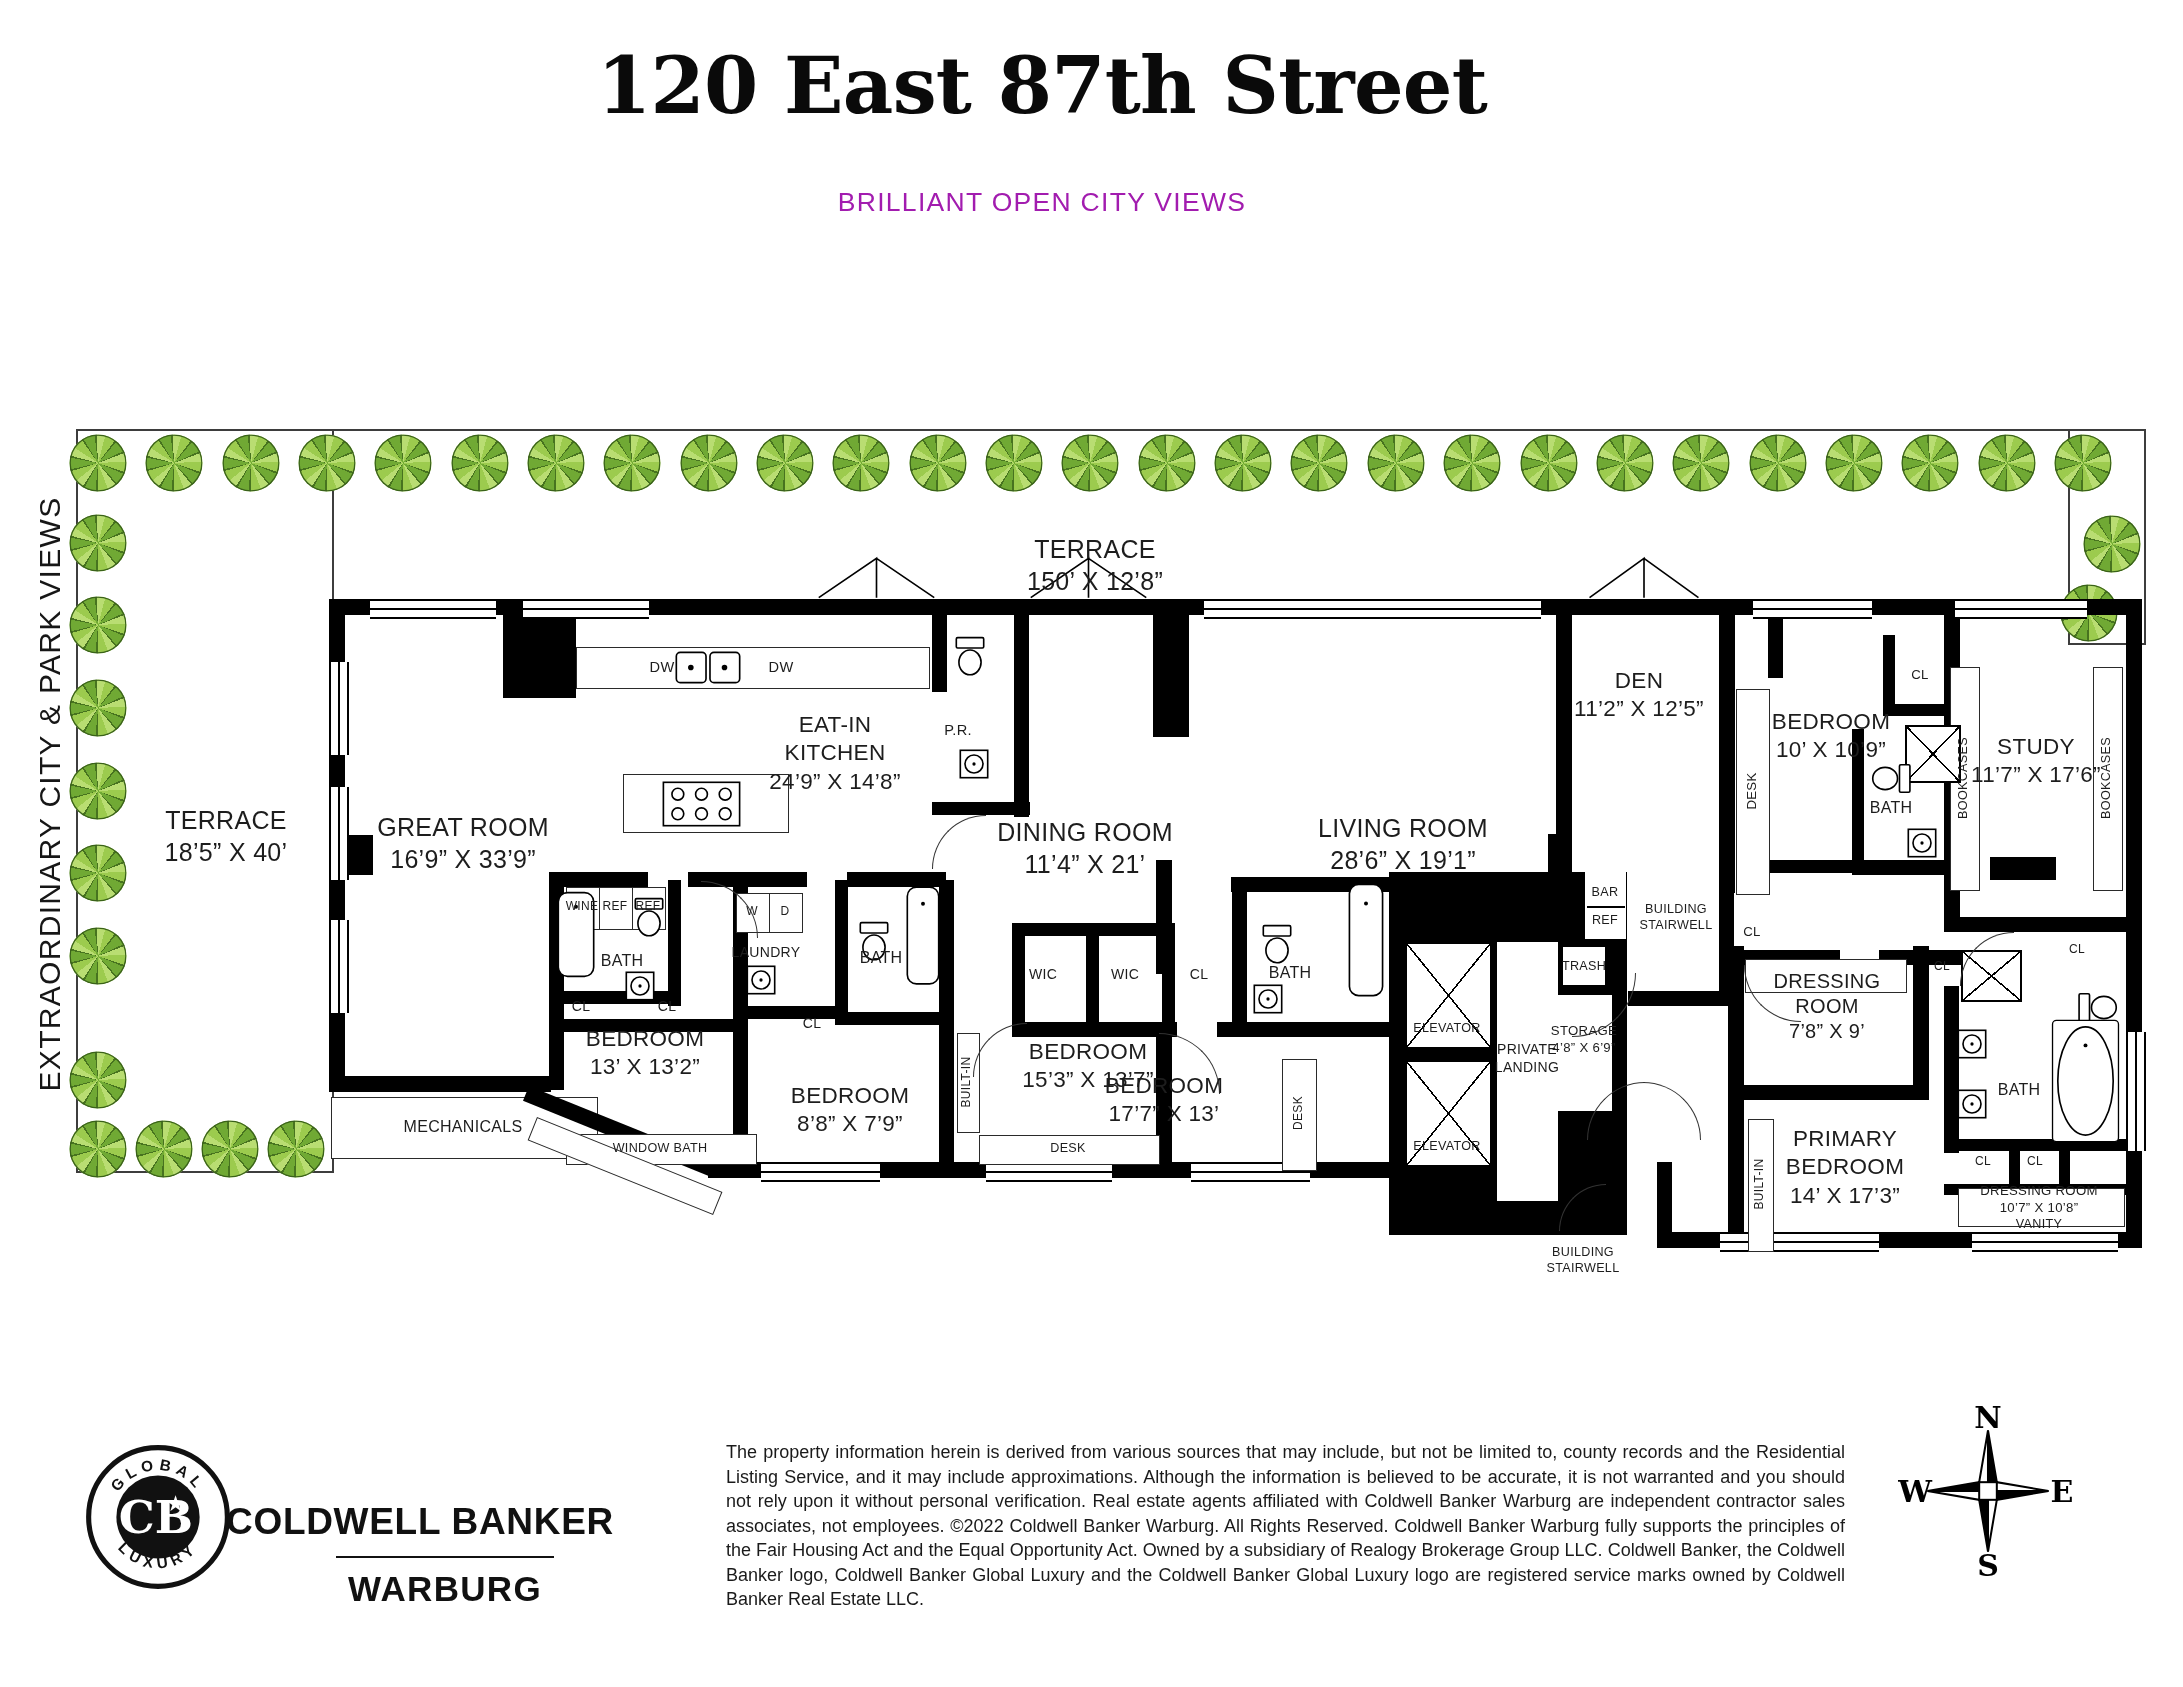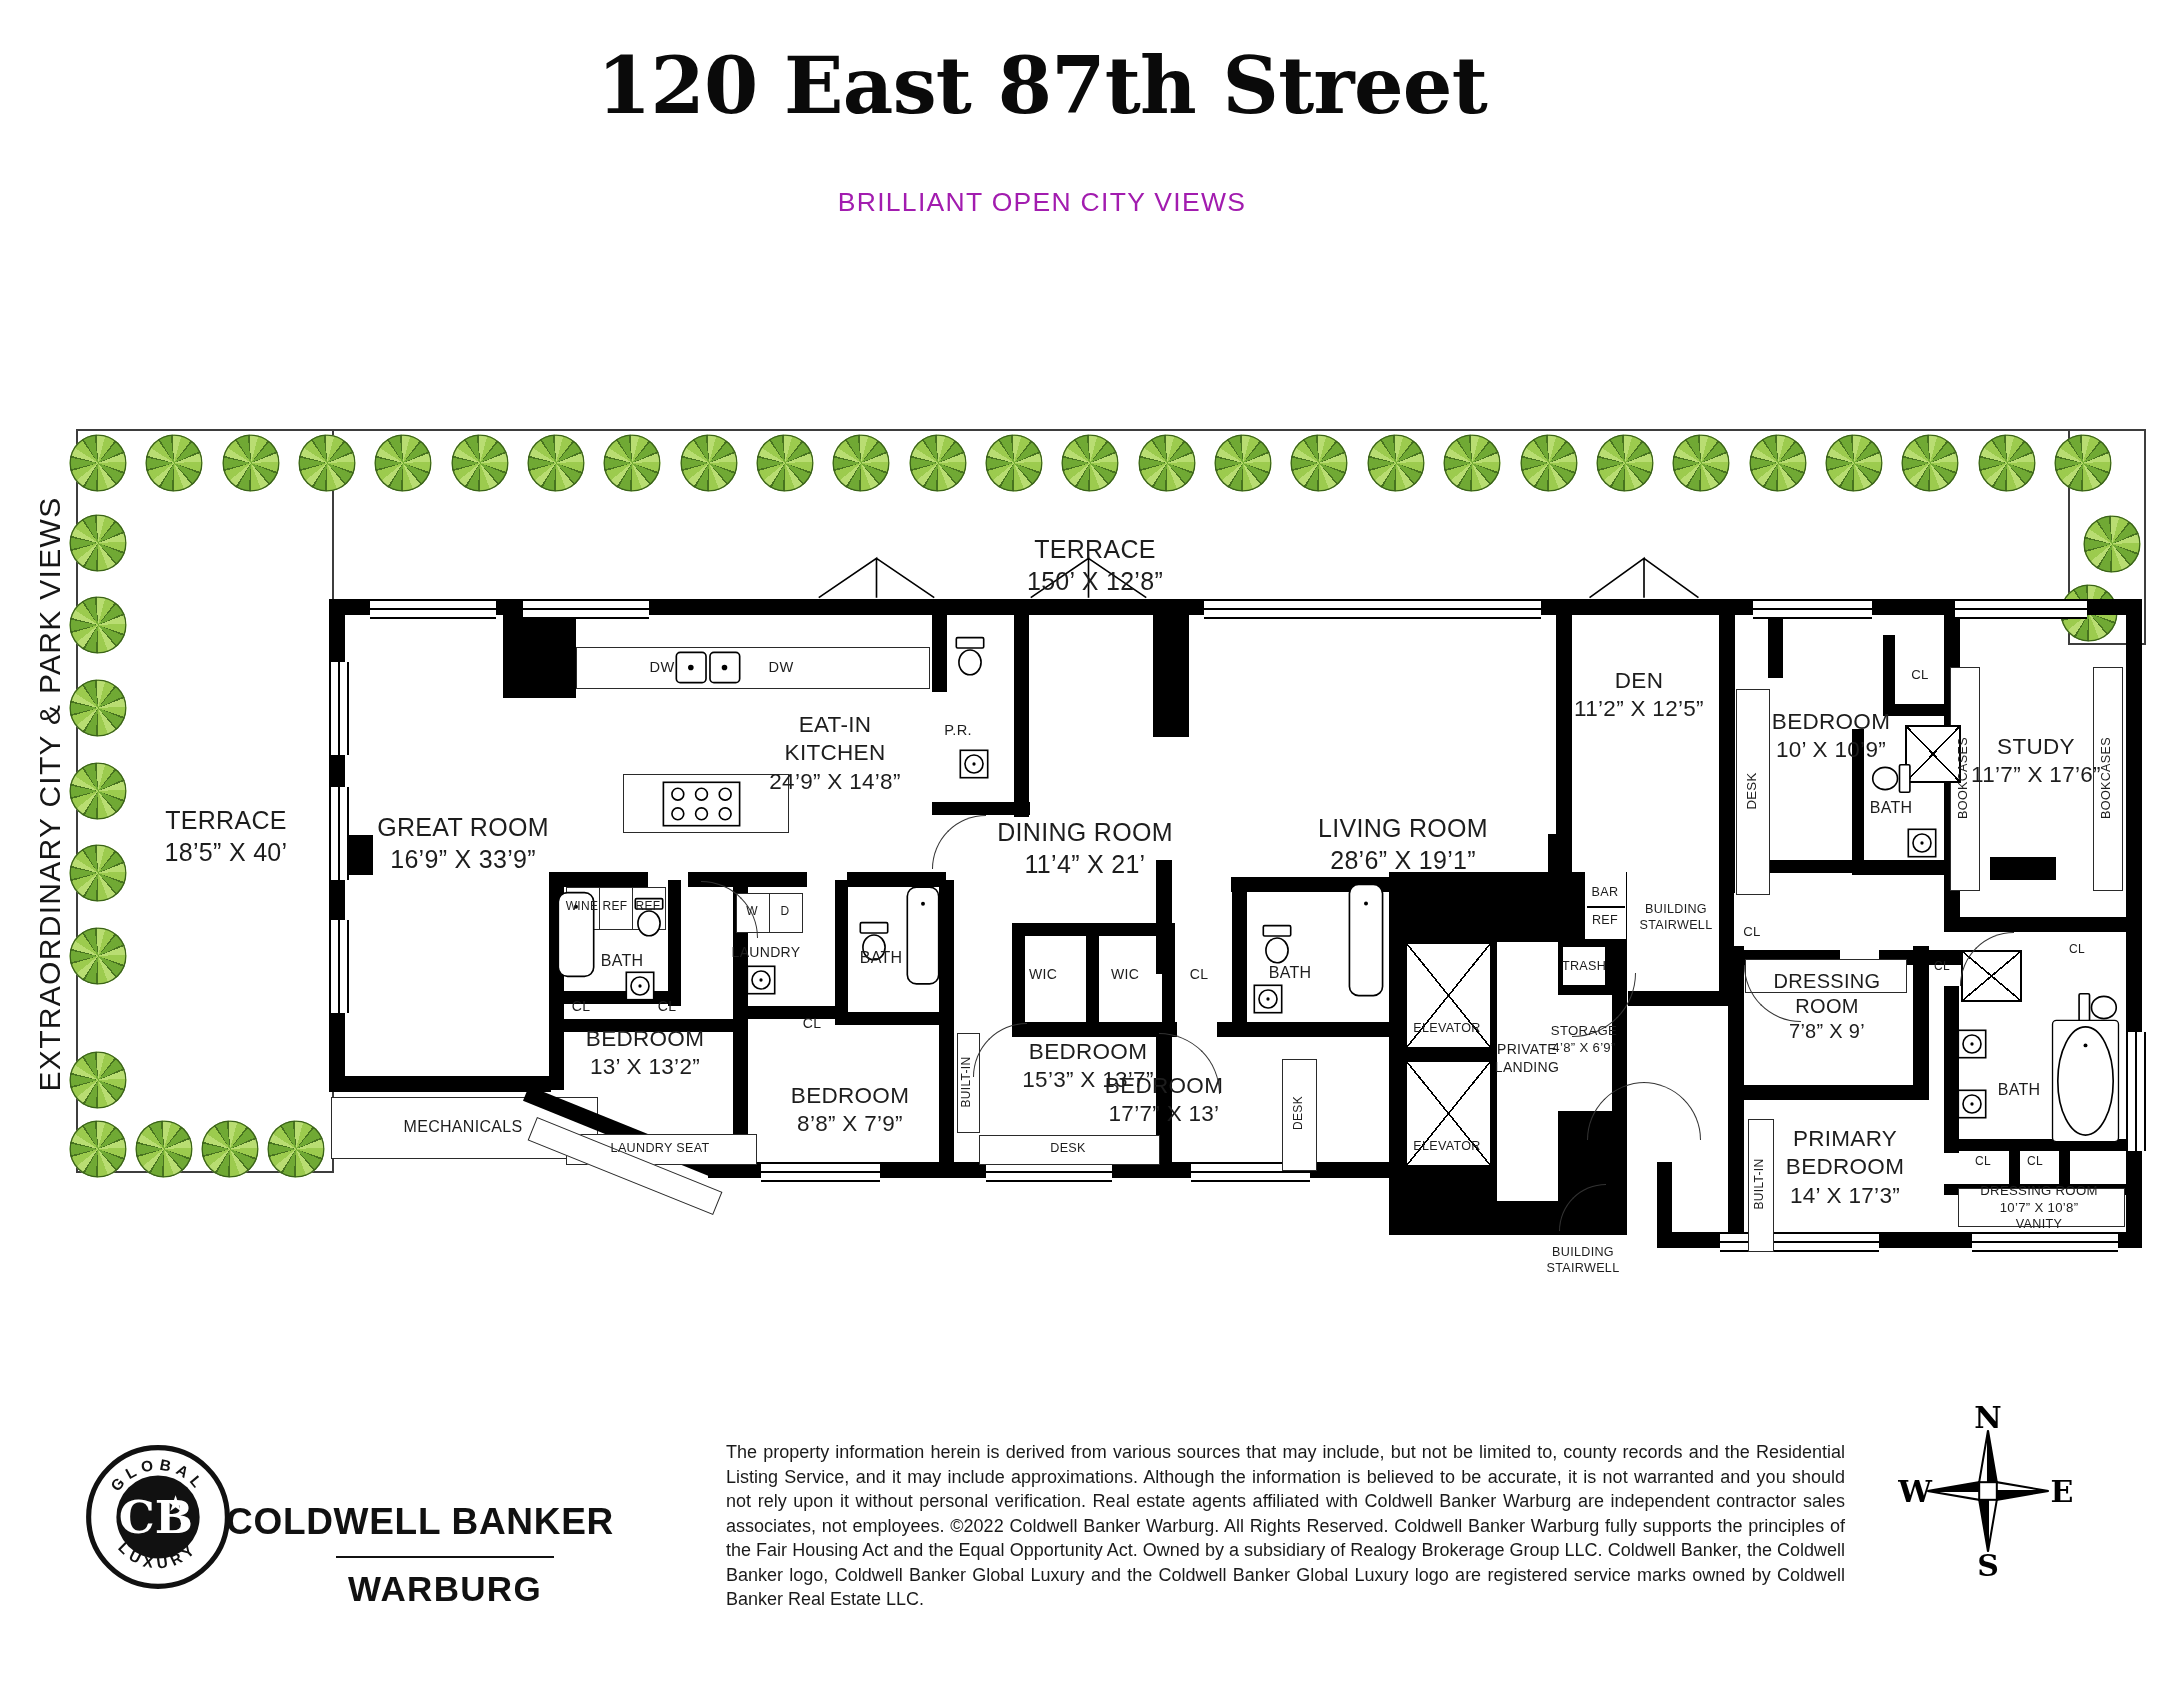--- a/index.html
+++ b/index.html
@@ -369,21 +369,21 @@
       <div class="plan-label rot" style="left: 967px; top: 1082px; font-size: 12px;">BUILT-IN</div>
       <div class="plan-label" style="left: 1088px; top: 1066px; font-size: 22.5px;">BEDROOM
 15’3” X 13’7”</div>
       <div class="plan-label" style="left: 1043px; top: 975px; font-size: 14px;">WIC</div>
       <div class="plan-label" style="left: 1125px; top: 975px; font-size: 14px;">WIC</div>
       <div class="plan-label" style="left: 1199px; top: 975px; font-size: 14px;">CL</div>
       <div class="plan-label" style="left: 1290px; top: 973px; font-size: 16px;">BATH</div>
       <div class="plan-label" style="left: 1164px; top: 1100px; font-size: 22.5px;">BEDROOM
 17’7” X 13’</div>
       <div class="plan-label rot" style="left: 1299px; top: 1113px; font-size: 12px;">DESK</div>
-      <div class="plan-label" style="left: 660px; top: 1149px; font-size: 12.6px;">LAUNDRY SEAT</div>
+      <div class="plan-label" style="left: 660px; top: 1149px; font-size: 12.6px;">WINDOW BATH</div>
       <div class="plan-label" style="left: 463px; top: 1127px; font-size: 16px;">MECHANICALS</div>
       <div class="plan-label" style="left: 1068px; top: 1149px; font-size: 12.6px;">DESK</div>
       <div class="plan-label" style="left: 1447px; top: 1029px; font-size: 12.6px;">ELEVATOR</div>
       <div class="plan-label" style="left: 1447px; top: 1147px; font-size: 12.6px;">ELEVATOR</div>
       <div class="plan-label" style="left: 1527px; top: 1059px; font-size: 14px;">PRIVATE
 LANDING</div>
       <div class="plan-label" style="left: 1584px; top: 1040px; font-size: 13.2px;">STORAGE
 4’8” X 6’9”</div>
       <div class="plan-label" style="left: 1584px; top: 967px; font-size: 12.6px;">TRASH</div>
       <div class="plan-label" style="left: 1605px; top: 893px; font-size: 12.6px;">BAR</div>

